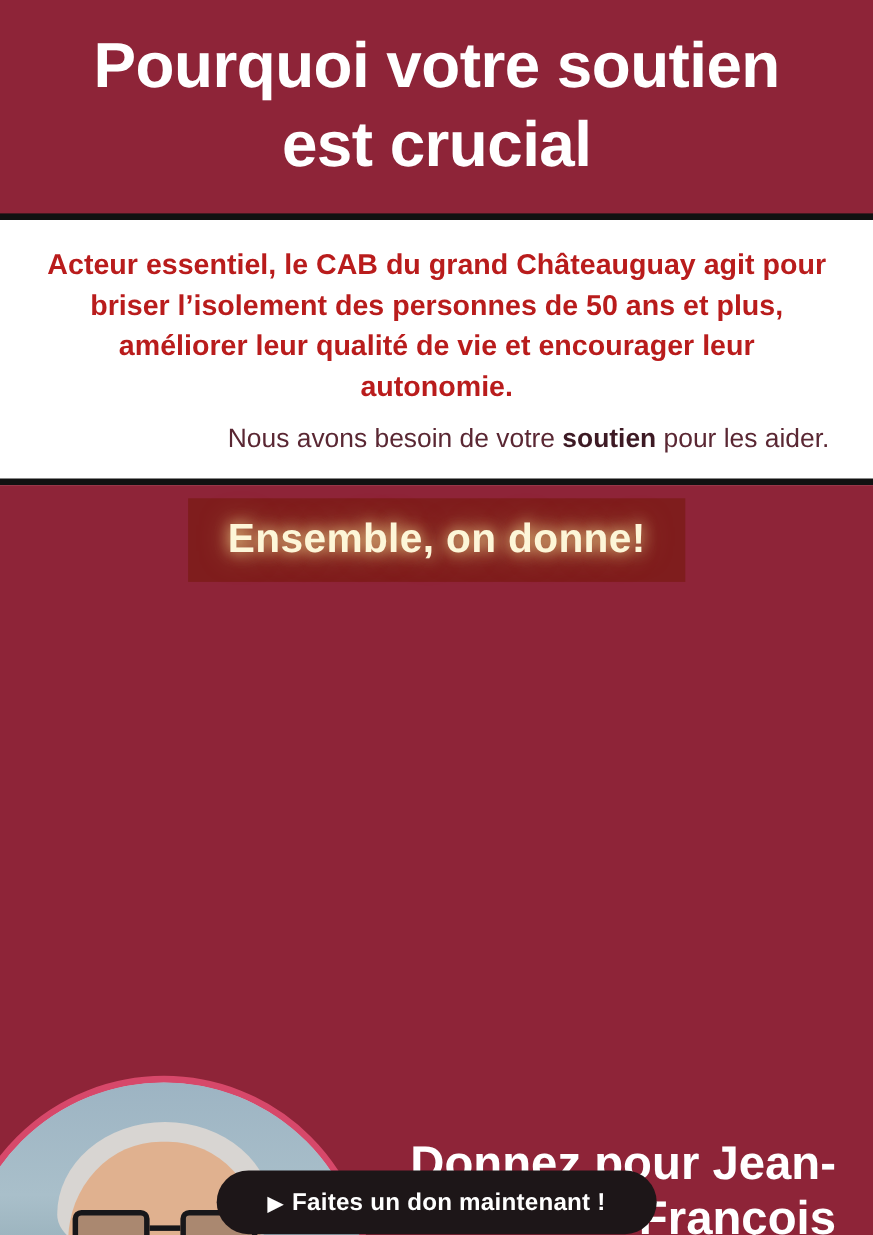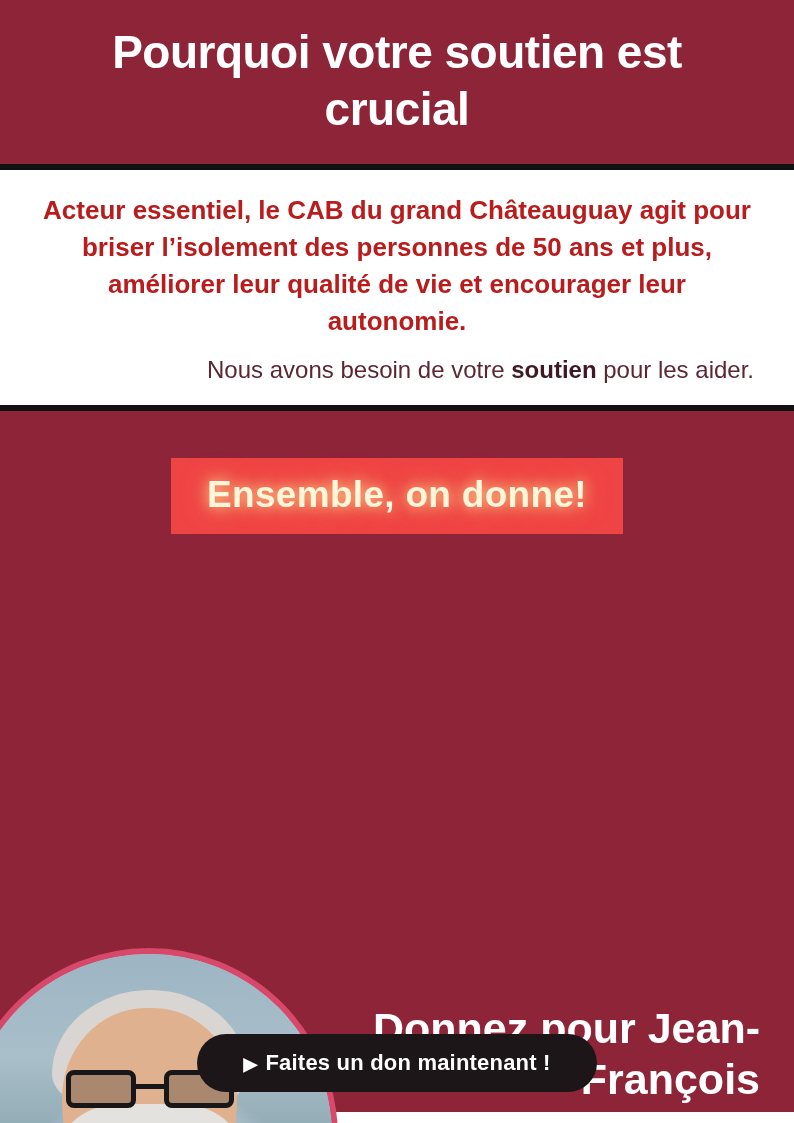--- a/index.html
+++ b/index.html
@@ -23,21 +23,21 @@
 
   
   .header {
     background: #8e2438;
     padding: 24px 40px 26px 40px;
     box-sizing: border-box;
     border-bottom: 6px solid #111111;
   }
   .header-title {
     color: #ffffff;
-    font-size: 46px;
+    font-size: 58px;
     line-height: 1.24;
     font-weight: bold;
     text-align: center;
     letter-spacing: -0.5px;
     margin: 0;
   }
 
   
   .intro {
     background: #ffffff;
@@ -75,31 +75,30 @@
     padding: 0;
   }
 
   
   .banner-wrap {
     display: flex;
     justify-content: center;
     padding-top: 12px;
   }
   .banner {
-    background: #ef4444;
+    background: #7f1d1d;
     color: #fdf6d8;
     font-size: 37px;
     font-weight: bold;
     padding: 16px 36px 18px 36px;
     text-align: center;
     text-shadow: 0 0 14px rgba(255, 238, 160, 0.85), 0 0 26px rgba(255, 230, 130, 0.5);
     letter-spacing: 0.3px;
     min-width: 430px;
     box-sizing: border-box;
-    margin-top: 35px;
   }
 
   
   .portrait {
     position: absolute;
     left: -40px;
     top: 537px;
     width: 366px;
     height: 366px;
     border-radius: 50%;

